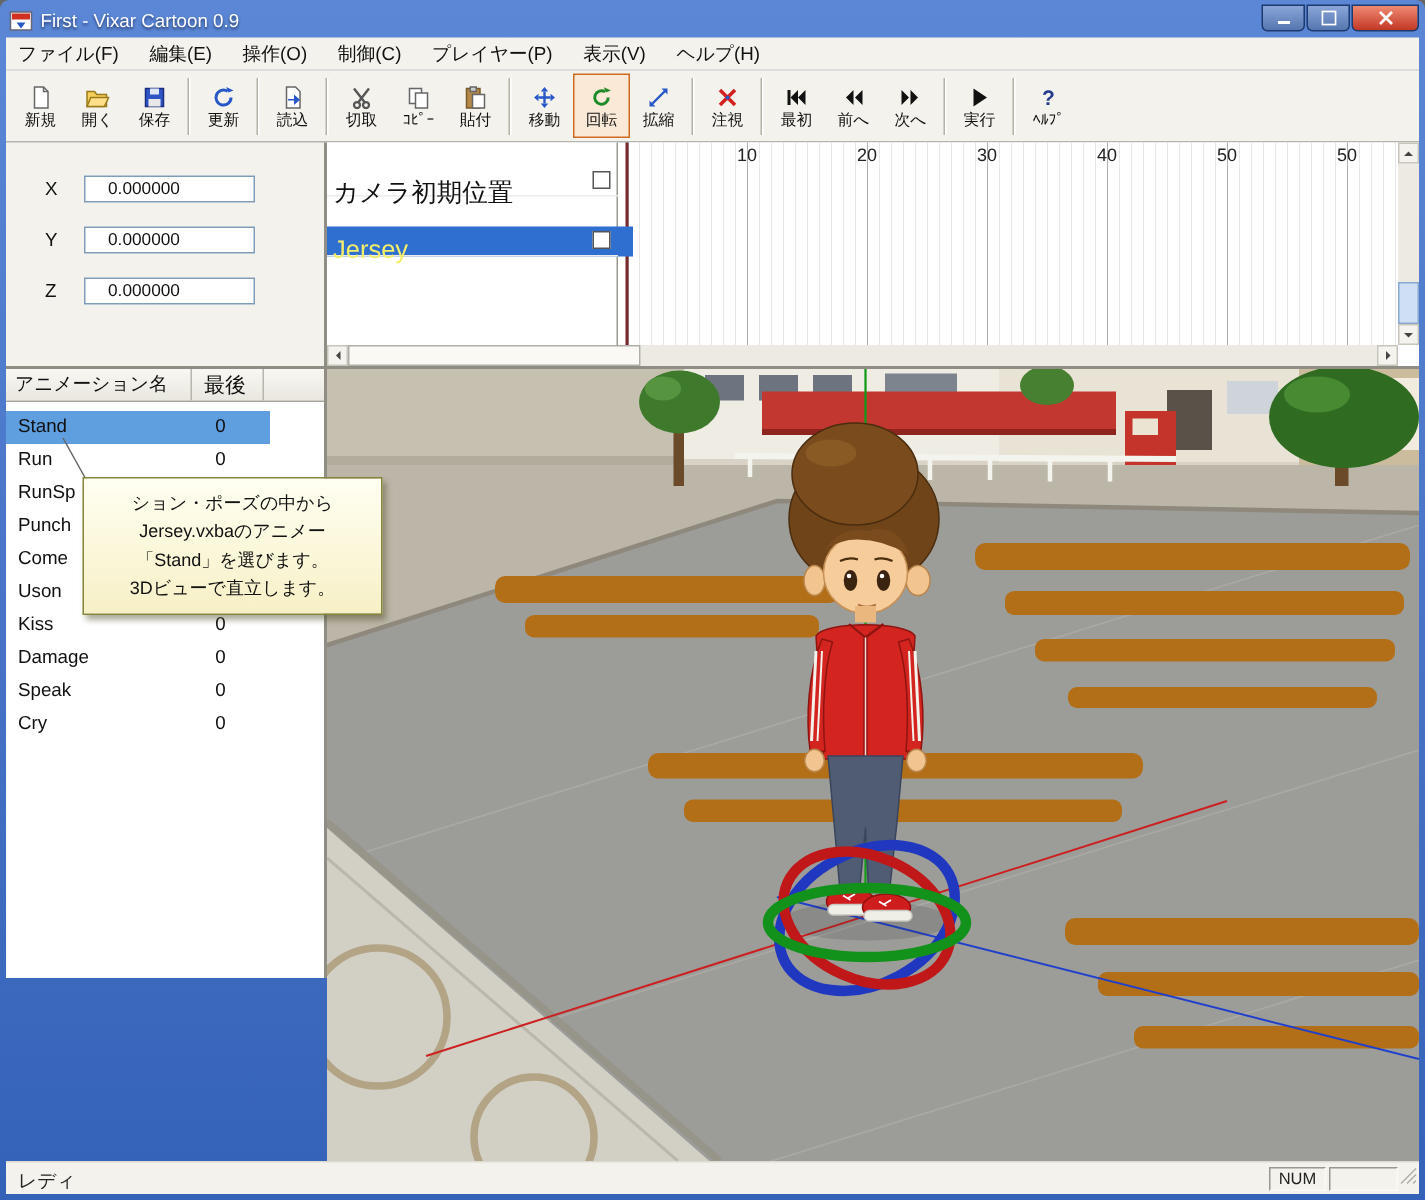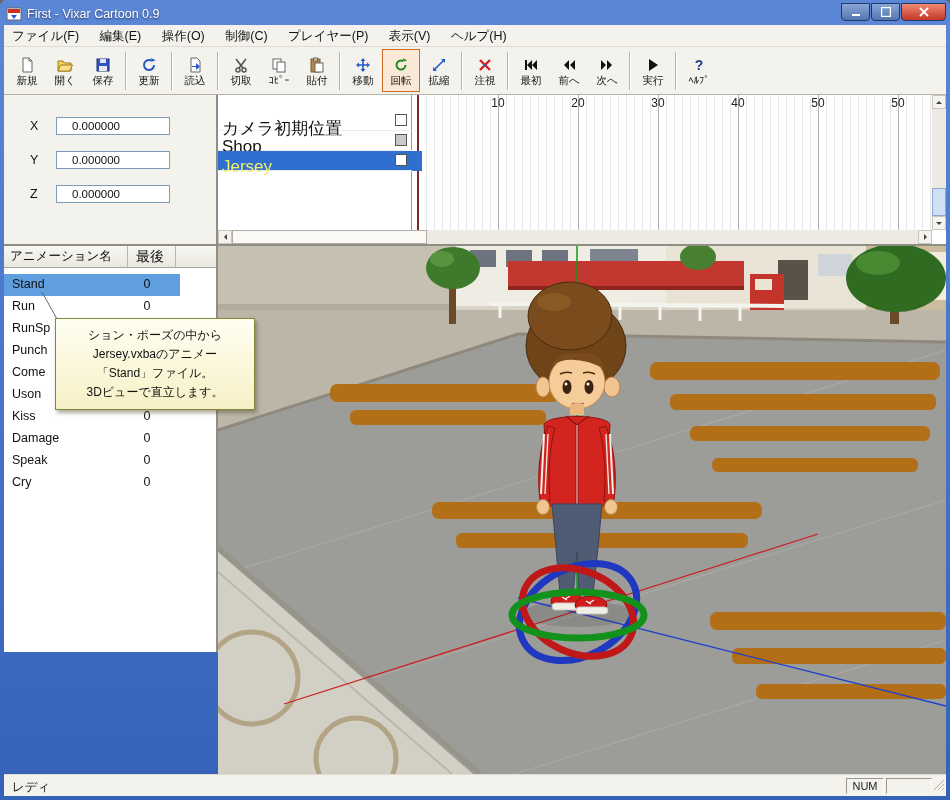--- a/index.html
+++ b/index.html
@@ -322,24 +322,20 @@
     <span class="tl-num" style="left:268px">10</span>
     <span class="tl-num" style="left:348px">20</span>
     <span class="tl-num" style="left:428px">30</span>
     <span class="tl-num" style="left:508px">40</span>
     <span class="tl-num" style="left:588px">50</span>
     <span class="tl-num" style="left:668px">50</span>
     <div class="tl-namesbg"></div>
     <div class="tl-track t0">
       <span class="tl-name">カメラ初期位置</span>
       <span class="tl-check"></span>
-    </div>
-    <div class="tl-track t1">
-      <span class="tl-name">Shop</span>
-      <span class="tl-check gray"></span>
     </div>
     <div class="tl-track t2 selected">
       <span class="tl-name">Jersey</span>
       <span class="tl-check"></span>
     </div>
     <div class="jersey-tab"></div>
     <div class="tl-hscroll">
       <span class="sb-btn">
           <span class="tri l"></span>
         </span>
@@ -539,21 +535,21 @@
       </g>
     </svg>
   </div>
 
   <svg class="too​ltip-connector tooltip-connector" width="20" height="32">
     <line x1="2" y1="2" x2="17" y2="29" stroke="#666" stroke-width="1"></line>
   </svg>
   <div class="tooltip">
     <div>ション・ポーズの中から</div>
     <div>Jersey.vxbaのアニメー</div>
-    <div>「Stand」ファイル。</div>
+    <div>「Stand」を選びます。</div>
     <div>3Dビューで直立します。</div>
   </div>
 
   <div class="statusbar">
     <span class="status-ready">レディ</span>
     <span class="status-box num">NUM</span>
     <span class="status-box empty"></span>
     <span class="resize-grip">
       <svg width="12" height="12">
           <g stroke="#b0aea2">

